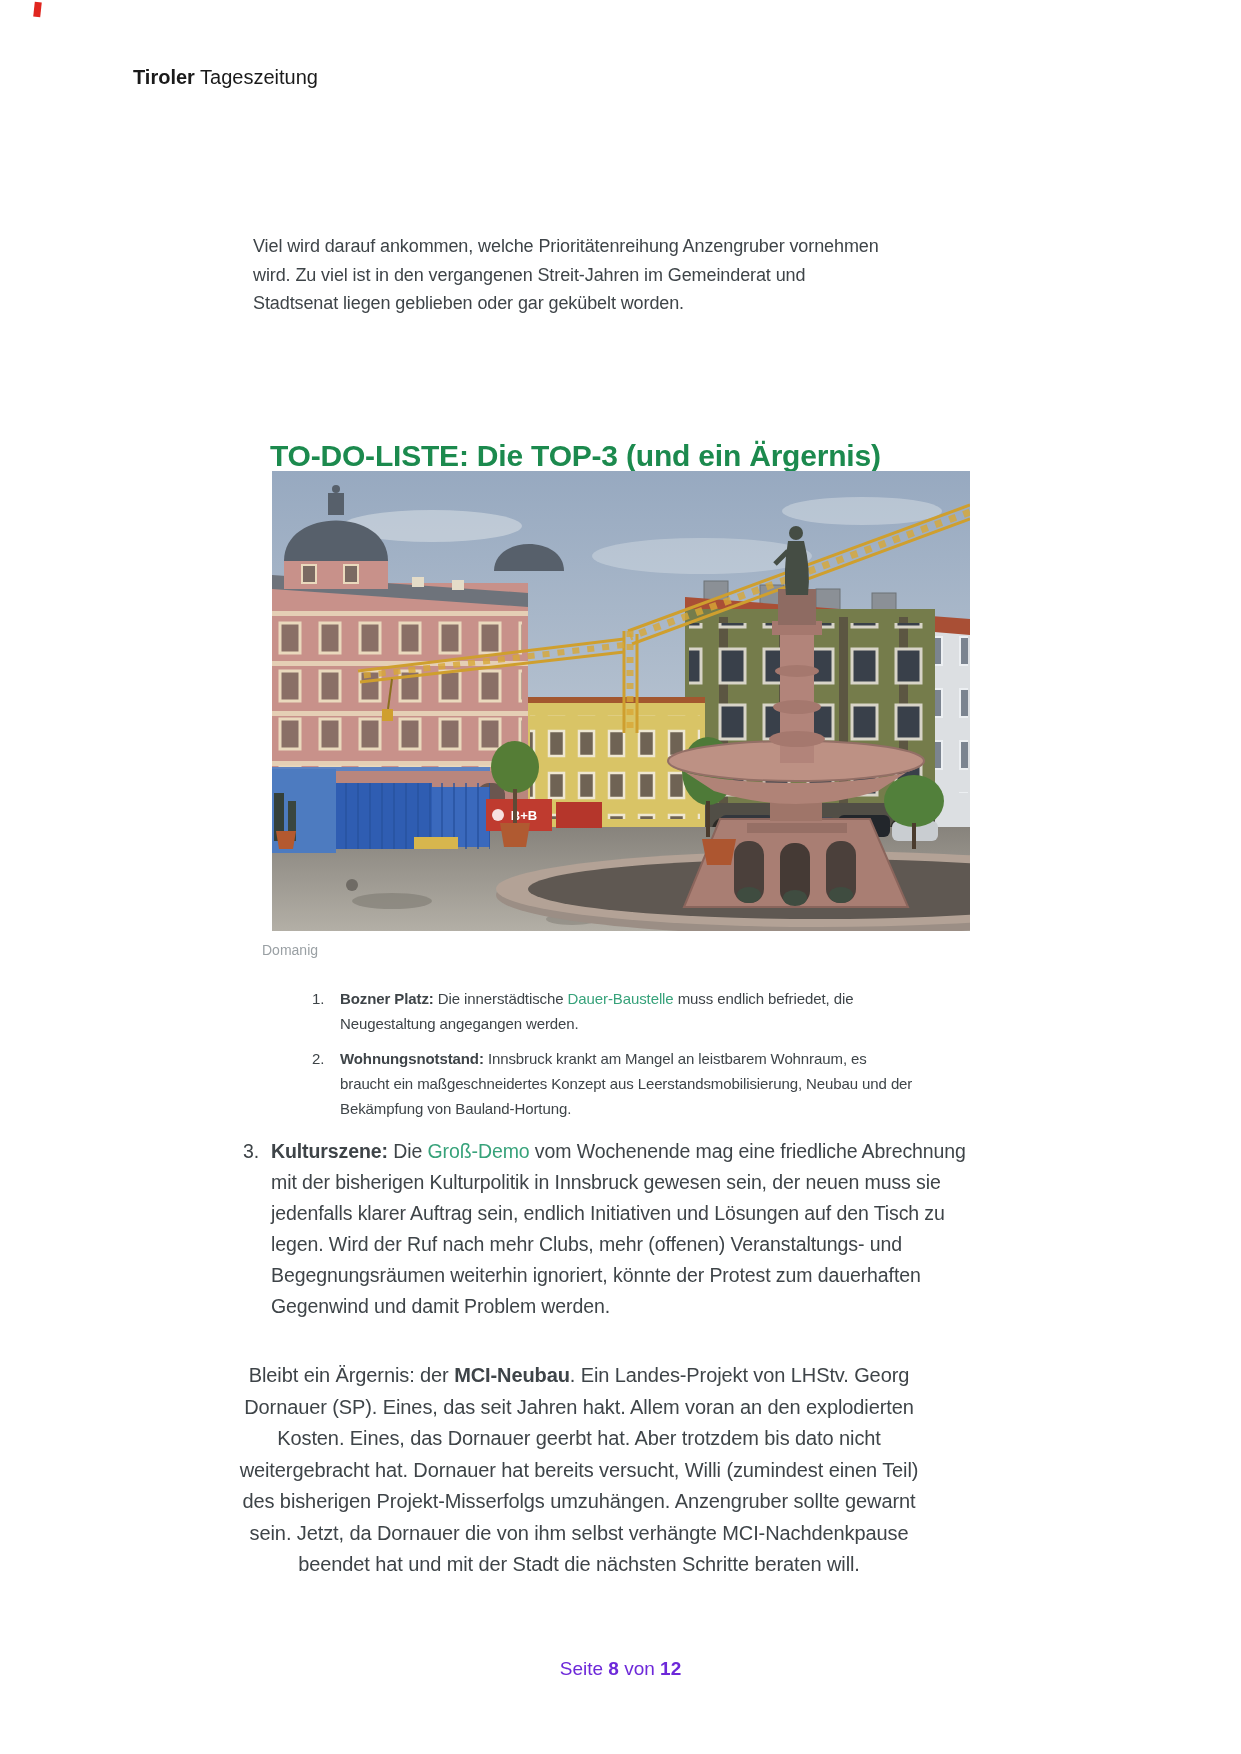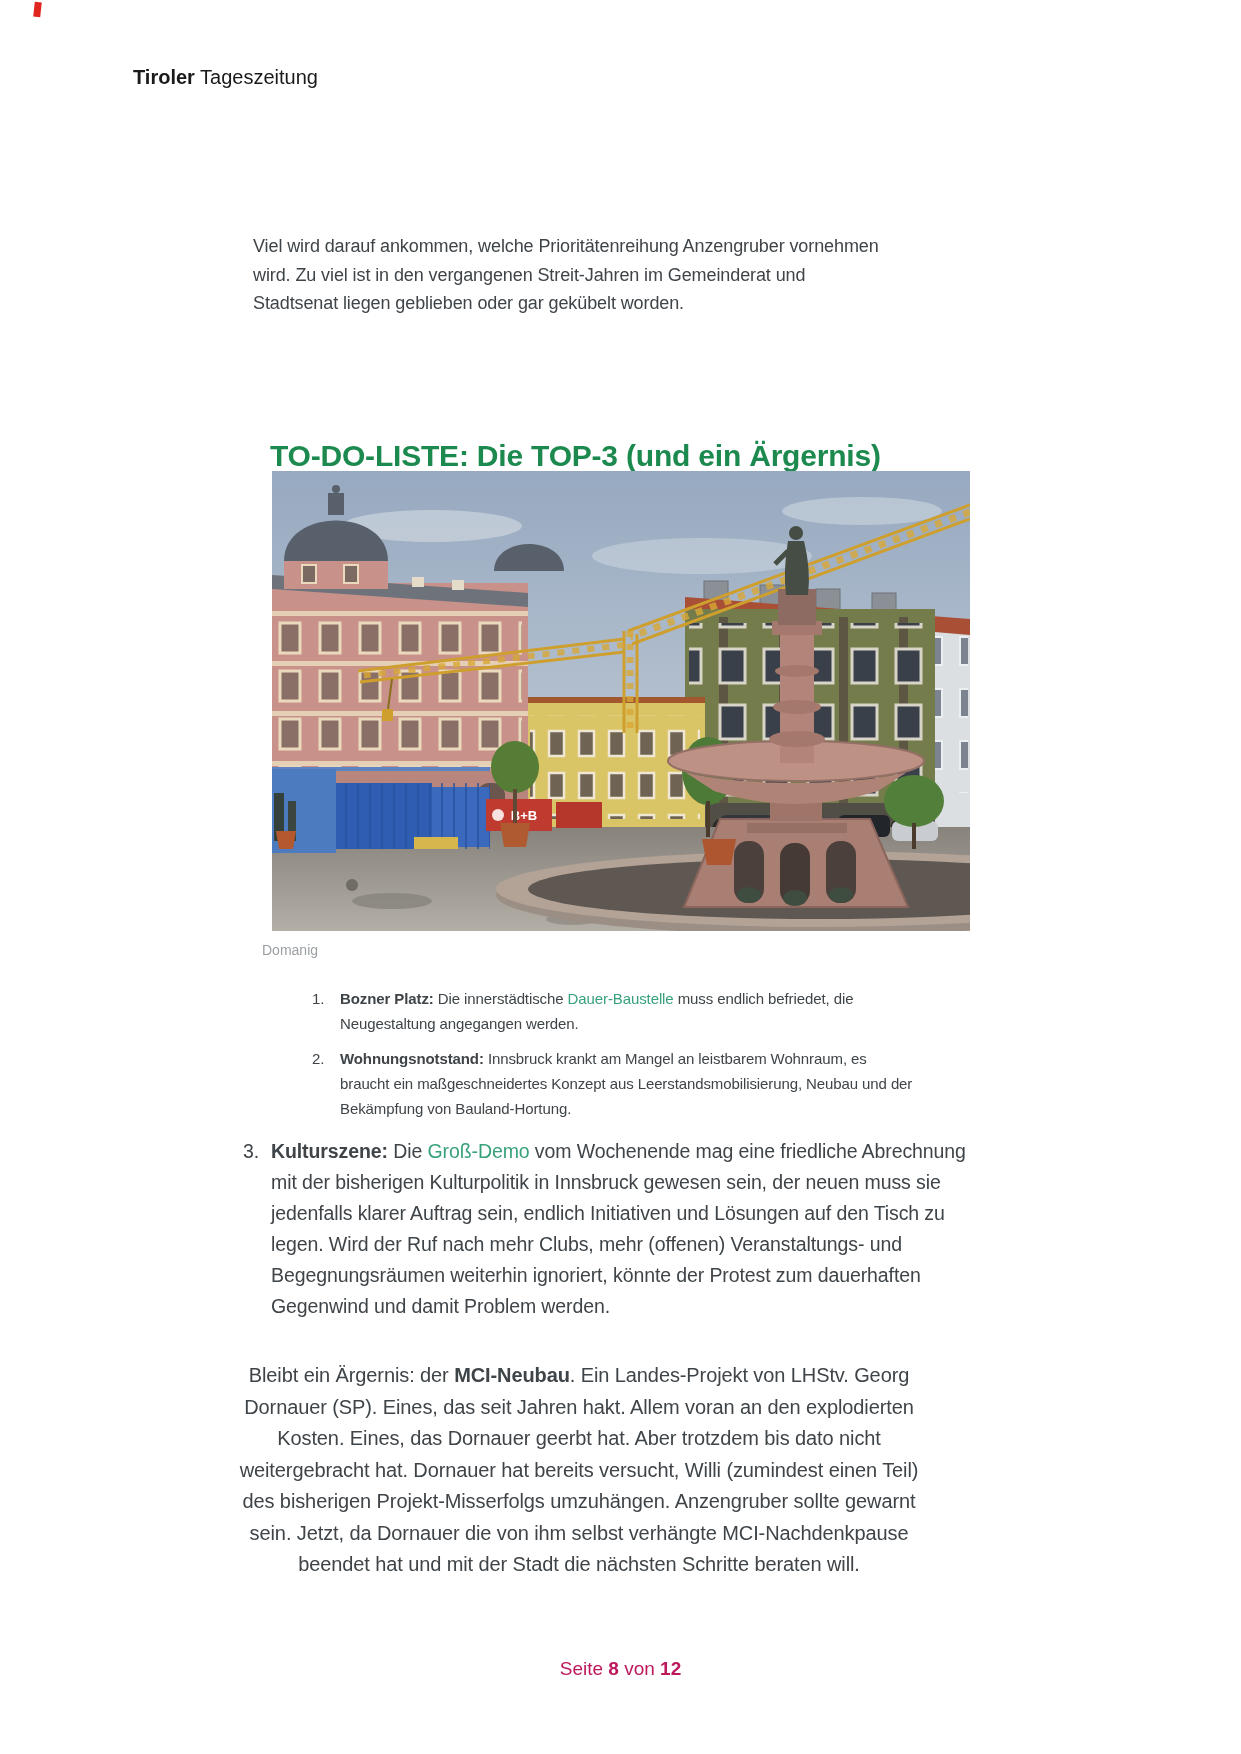--- a/index.html
+++ b/index.html
@@ -24,21 +24,21 @@
   .li-num{position:absolute;font-size:15px;line-height:25px;}
   .li-text{position:absolute;font-size:15px;line-height:25px;letter-spacing:-0.1px;}
   .li-num.big,.li-text.big{font-size:19.5px;line-height:31px;}
   #num1{left:312px;top:986px;} #item1{left:340px;top:986px;width:575px;}
   #num2{left:312px;top:1046px;} #item2{left:340px;top:1046px;width:575px;}
   #num3{left:243px;top:1136px;} #item3{left:271px;top:1136px;width:720px;}
   .lead{font-weight:700;margin-top:39px;}
   a.green-link{color:var(--link-green);cursor:pointer;}
   .closing{position:absolute;left:234px;top:1340px;width:690px;font-size:20px;line-height:31.5px;letter-spacing:-0.1px;text-align:center;}
   .closing b{font-weight:700;}
-  .footer{position:absolute;left:0;top:1658px;width:1241px;text-align:center;font-size:19px;color:#be185d;}
+  .footer{position:absolute;left:0;top:1658px;width:1241px;text-align:center;font-size:19px;color:#6d28d9;}
   .footer b{font-weight:700;}
 </style>
 </head>
 <body>
 
 <div class="page">
 
   <div class="corner-mark"></div>
 
   <div class="brand">

